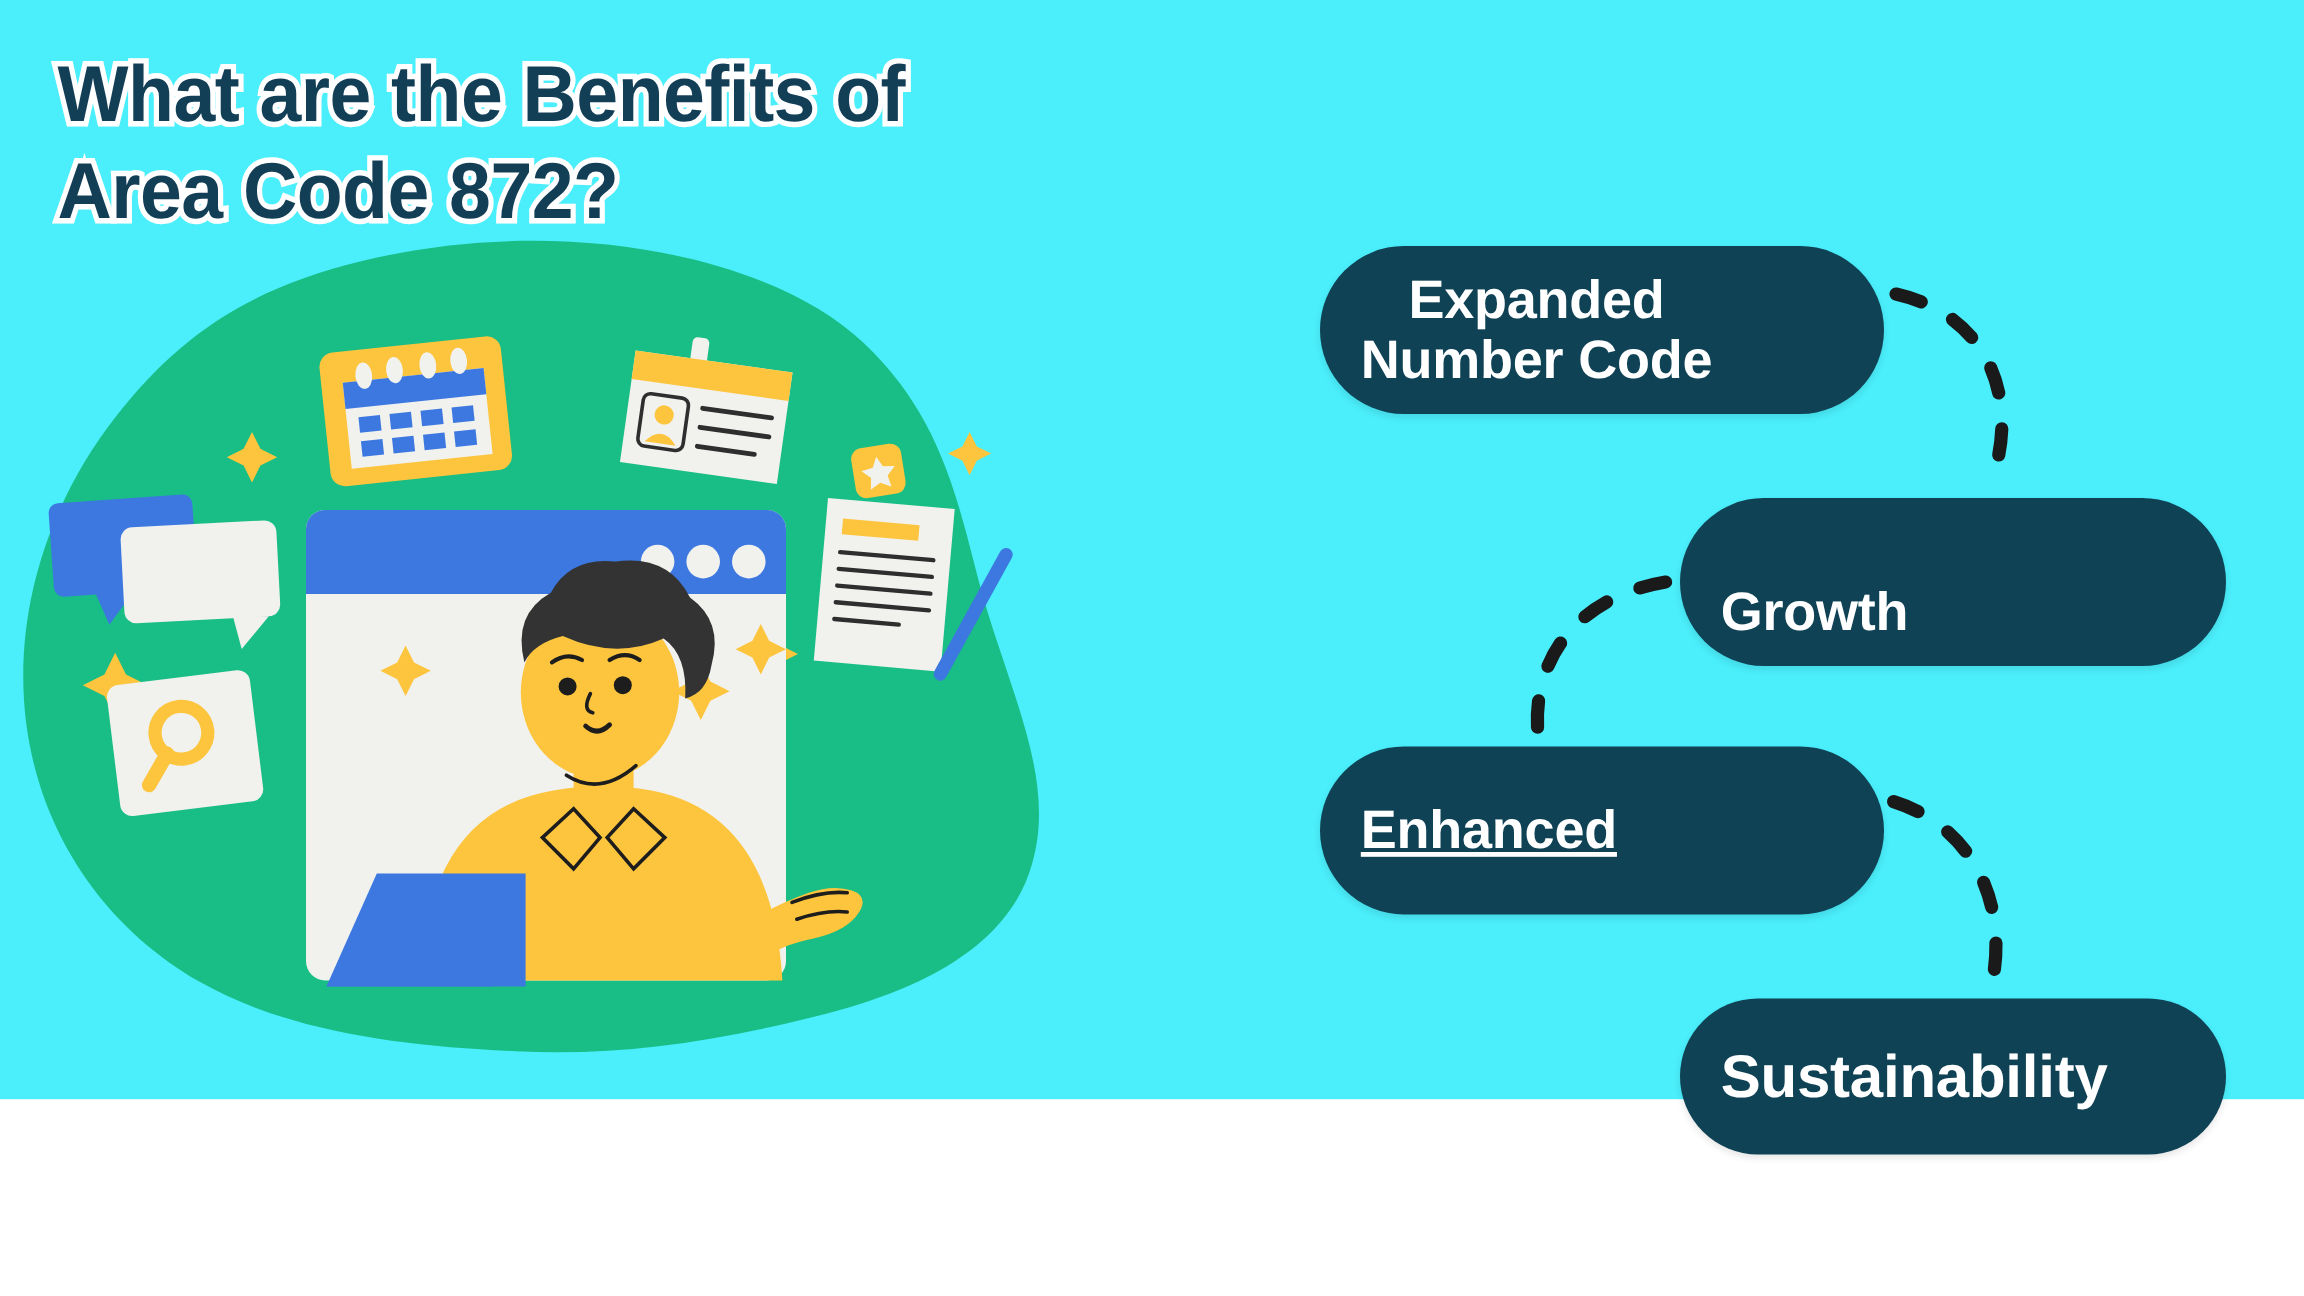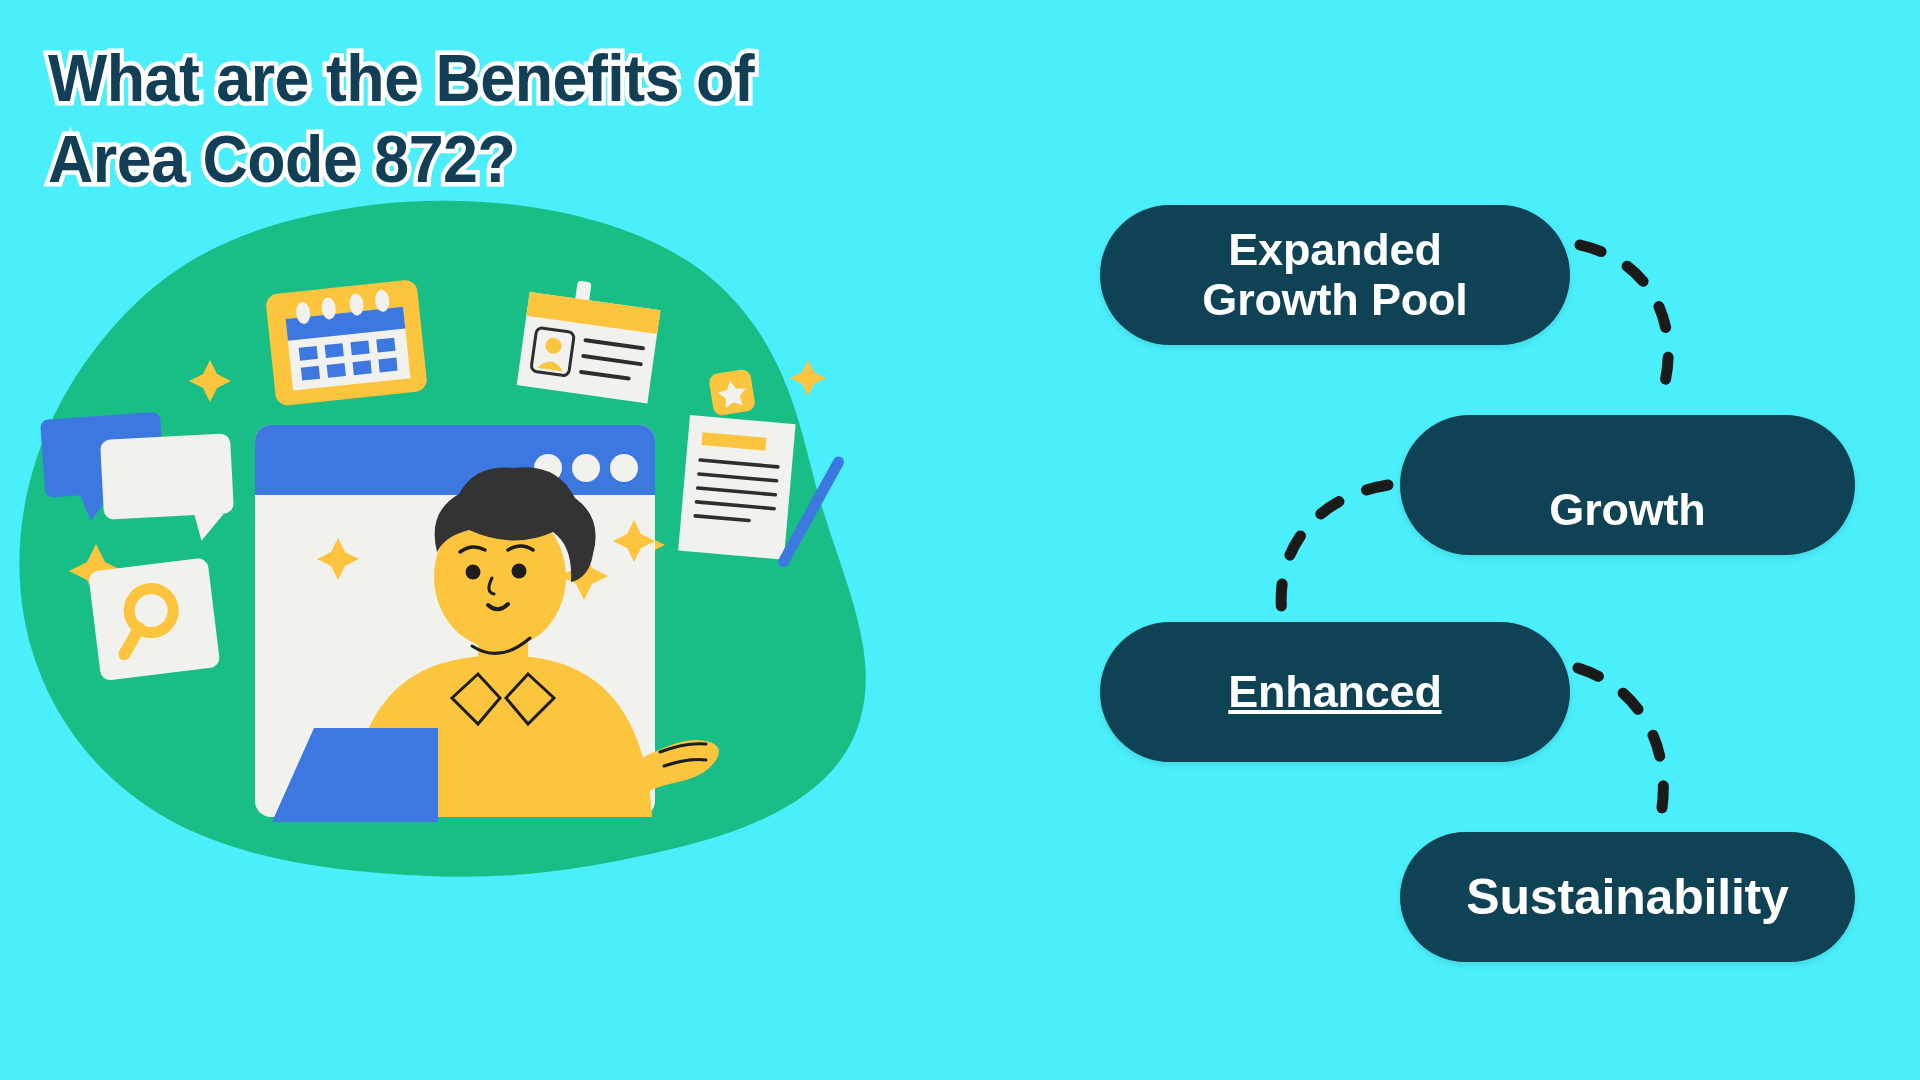--- a/index.html
+++ b/index.html
@@ -3,21 +3,21 @@
 <meta charset="utf-8">
 <style>
   * { margin:0; padding:0; box-sizing:border-box; }
   html, body {
     width:1920px; height:1080px;
     overflow:hidden;
     font-family:"Liberation Sans", sans-serif;
   }
   #stage {
     position:relative;
-    width:1920px; height:1080px;
+    width:1920px; height:916px;
     background:#4BEEFB;
   }
 
   
   #title {
     position:absolute;
     left:48px; top:38px;
     width:1060px;
     font-size:66px;
     font-weight:bold;
@@ -42,21 +42,20 @@
   }
 
   
   .pill {
     position:absolute;
     background:#0F4255;
     color:#ffffff;
     border-radius:999px;
     display:flex;
     align-items:center;
-    justify-content:center;
     text-align:center;
     font-weight:bold;
     line-height:1.12;
     box-shadow:0 3px 6px rgba(0,0,0,.10);
     letter-spacing:-0.2px;
     padding:0 34px;
   }
   #pill-0 { left:1100px; top:205px;  width:470px; height:140px; font-size:45px; }
   #pill-1 { left:1400px; top:415px;  width:455px; height:140px; font-size:45px; }
   #pill-2 { left:1100px; top:622px;  width:470px; height:140px; font-size:45px;text-decoration:underline; }
@@ -237,21 +236,21 @@
     <g fill="none" stroke="#1A1A1A" stroke-width="11" stroke-linecap="round" stroke-dasharray="22 30">
       <path d="M1580,245 C1655,262 1684,330 1660,400"></path>
       <path d="M1388,485 C1310,498 1272,556 1283,622"></path>
       <path d="M1578,668 C1648,690 1676,760 1658,828"></path>
     </g>
   </svg>
 
   <div class="pill" id="pill-0">
     <span>
       <span>Expanded</span><br>
-      <span>Growth Pool</span>
+      <span>Number Code</span>
     </span>
   </div>
 
   <div class="pill" id="pill-1">
     <span>
       <br>
       <span>Growth</span>
     </span>
   </div>
 

